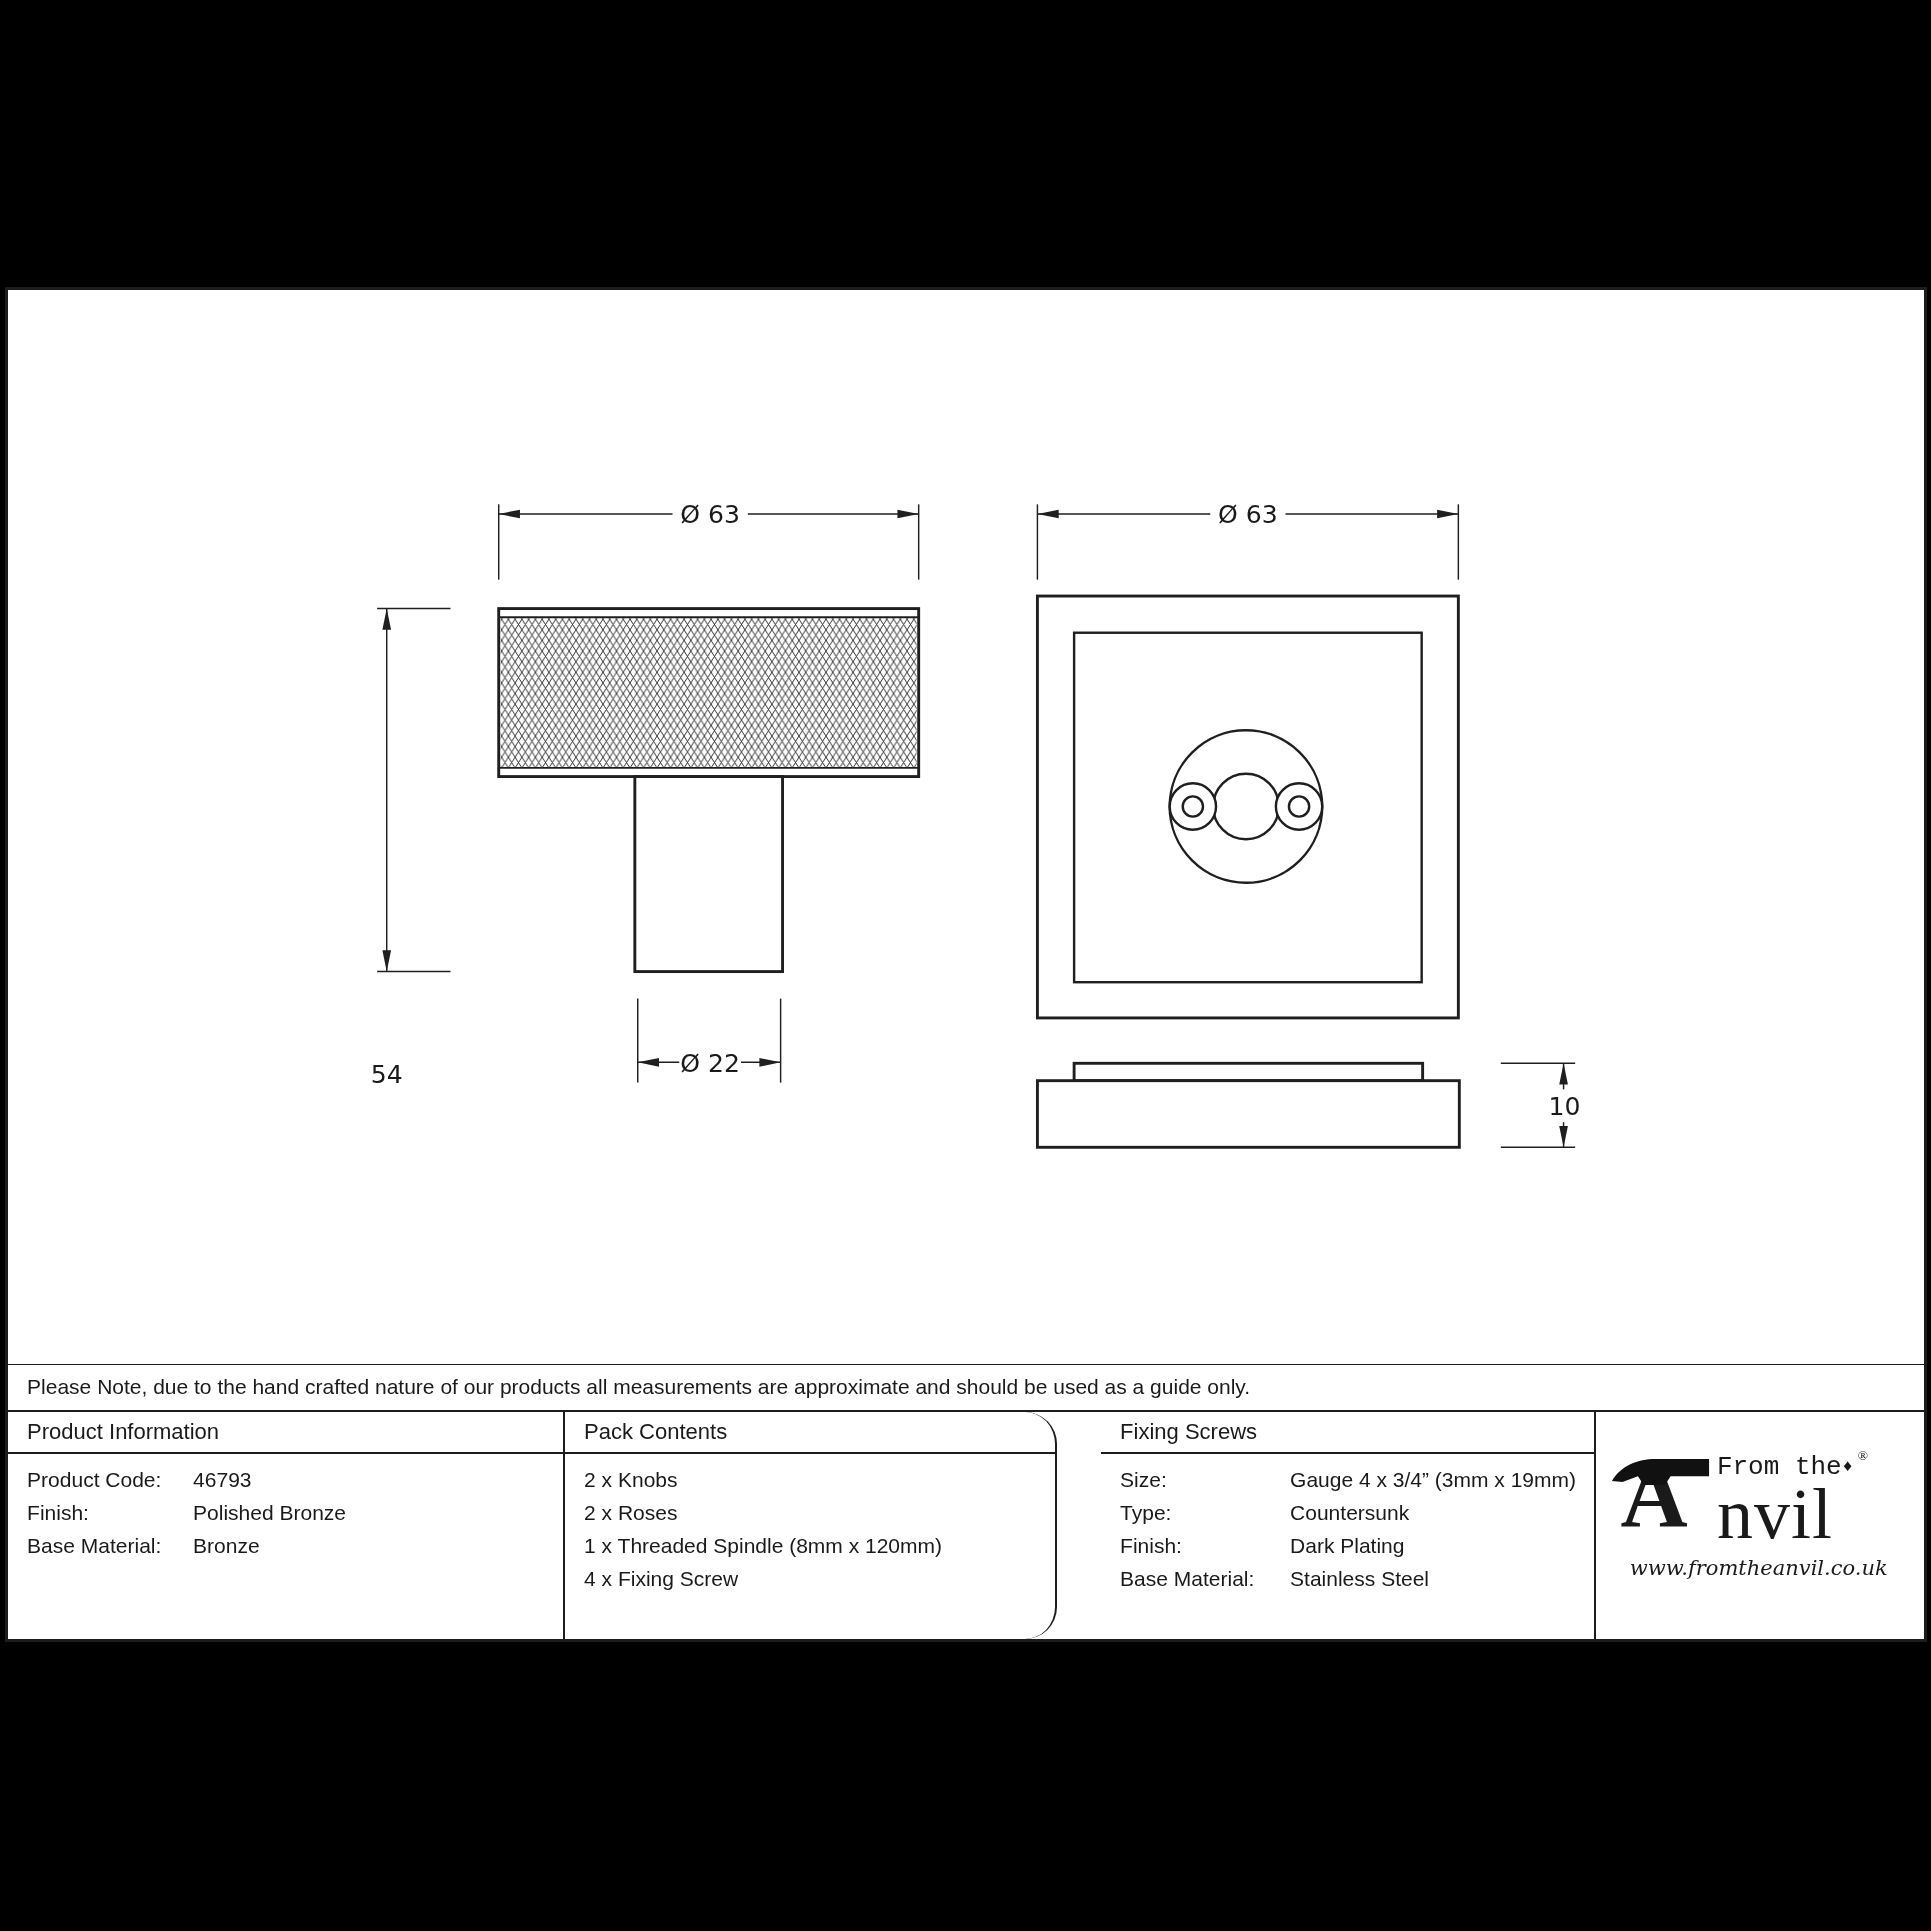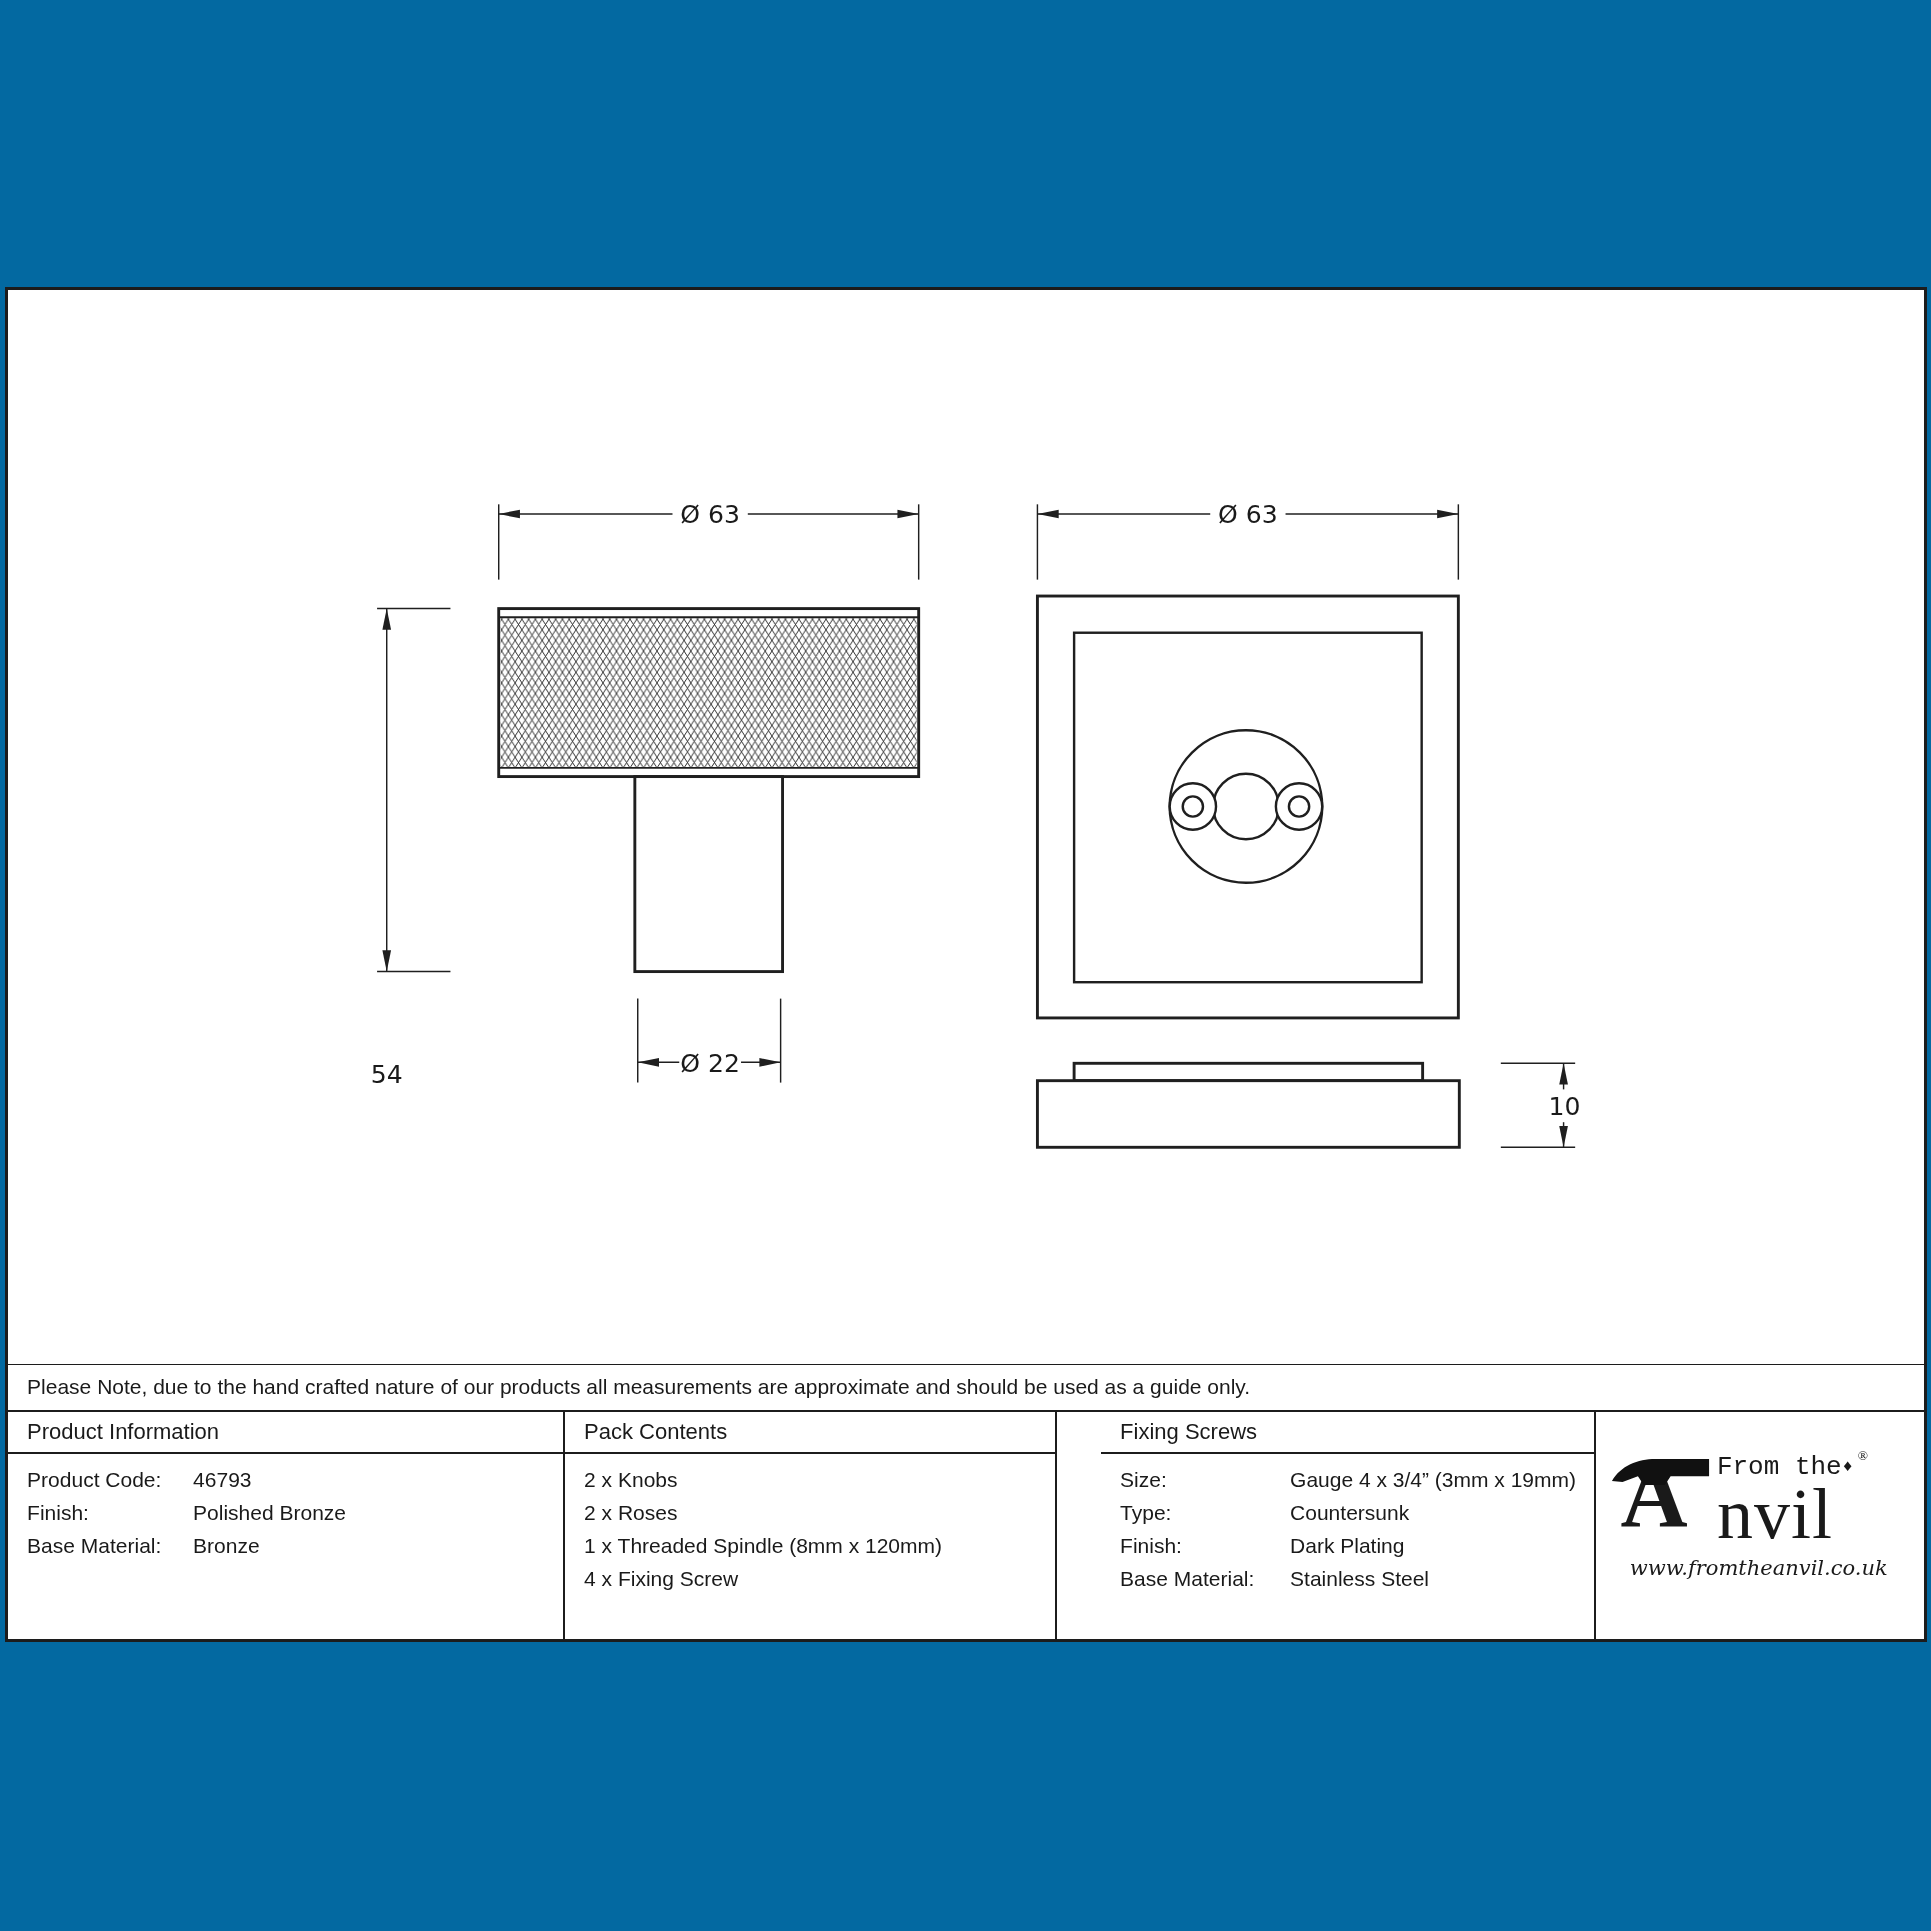--- a/index.html
+++ b/index.html
@@ -1,27 +1,27 @@
 <!DOCTYPE html>
 <html><head>
 <meta charset="utf-8">
 <style>
   html,body{margin:0;padding:0;background:#ffffff;}
-  .page{position:relative;width:1931px;height:1931px;background:#0369a1;overflow:hidden;
+  .page{position:relative;width:1931px;height:1931px;background:#000000;overflow:hidden;
         font-family:"Liberation Sans","DejaVu Sans",sans-serif;color:#1a1a1a;}
   .frame{position:absolute;left:4.8px;top:287px;width:1922px;height:1355px;
          border:3.9px solid #1c1c1c;box-sizing:border-box;display:flex;flex-direction:column;background:#fff;}
   .drawing-area{flex:1;position:relative;}
   .drawing-area svg{display:block;}
   .note-bar{height:57px;box-sizing:border-box;border-top:1.9px solid #1c1c1c;border-bottom:2.9px solid #1c1c1c;
             display:flex;align-items:center;padding-left:19.3px;font-size:21px;margin-top:13px;}
   .info-table{height:274px;display:flex;box-sizing:border-box;}
   .col{box-sizing:border-box;border-right:2.9px solid #1c1c1c;display:flex;flex-direction:column;}
   .col-product{width:557px;}
-  .col-pack{width:492px;}
+  .col-pack{width:492px;border-radius:32px;}
   .col-fixing{width:539px;padding-left:44px;}
   .col-logo{flex:1;border-right:none;display:flex;align-items:center;justify-content:center;}
   .col-header{height:42px;box-sizing:border-box;border-bottom:2.9px solid #1c1c1c;
               display:flex;align-items:center;padding-left:19.3px;font-size:22px;}
   .col-body{flex:1;padding:9.7px 9.7px 0 19.3px;font-size:21px;line-height:33px;}
   .spec-row{display:flex;}
   .spec-label{flex:0 0 166px;}
   .col-fixing .spec-label{flex:0 0 170px;}
   .spec-value{white-space:pre-line;}
   .spec-value.nowrap{white-space:nowrap;}

